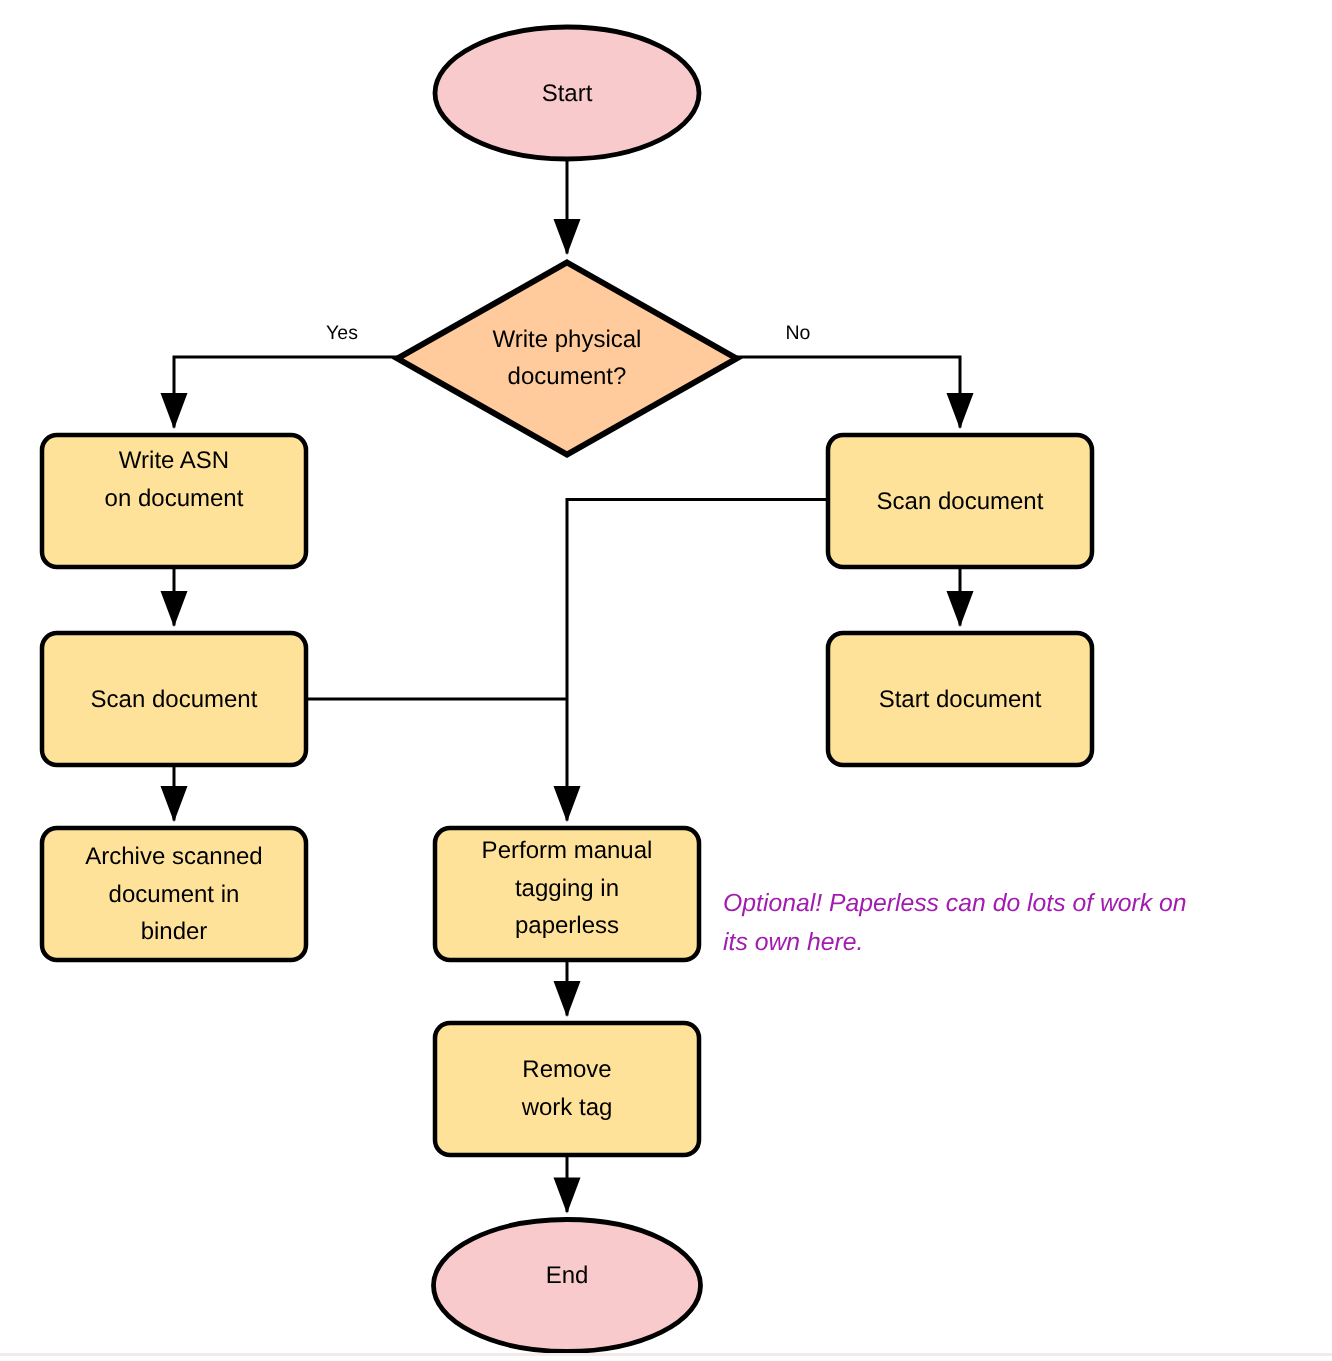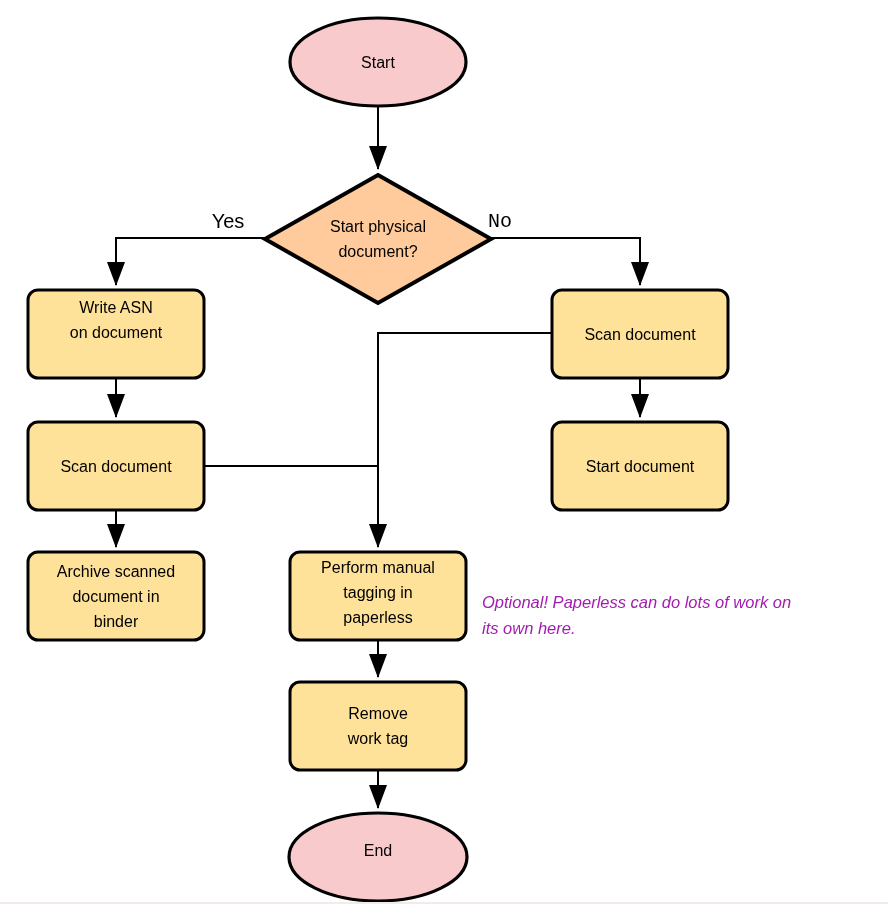--- a/index.html
+++ b/index.html
@@ -35,21 +35,21 @@
     justify-content: center;
     text-align: center;
     font-size: 16px;
     line-height: 25px;
     color: #000000;
     white-space: pre-line;
     pointer-events: none;
   }
   .edge-label {
     position: absolute;
-    font-size: 20px;
+    font-size: 13px;
     line-height: 19px;
     color: #000000;
     text-align: center;
   }
   .note {
     position: absolute;
     left: 482px;
     top: 589px;
     width: 400px;
     font-size: 16.5px;
@@ -98,21 +98,21 @@
     <rect class="shape node-rect" x="28" y="552" width="176" height="88" rx="10" ry="10" fill="#ffe29a"></rect>
     <rect class="shape node-rect" x="552" y="290" width="176" height="88" rx="10" ry="10" fill="#ffe29a"></rect>
     <rect class="shape node-rect" x="552" y="422" width="176" height="88" rx="10" ry="10" fill="#ffe29a"></rect>
     <rect class="shape node-rect" x="290" y="552" width="176" height="88" rx="10" ry="10" fill="#ffe29a"></rect>
     <rect class="shape node-rect" x="290" y="682" width="176" height="88" rx="10" ry="10" fill="#ffe29a"></rect>
     <ellipse class="shape node-ellipse" cx="378" cy="857" rx="89" ry="44" fill="#f9cacc"></ellipse>
   </svg>
 
   <div class="node-label" style="left:290px; top:18px;  width:176px; height:88px;">Start</div>
 
-  <div class="node-label" style="left:275px; top:175px; width:206px; height:128px;">Start physical
+  <div class="node-label" style="left:275px; top:175px; width:206px; height:128px;">Write physical
 document?</div>
 
   <div class="node-label" style="left:28px;  top:276px; width:176px; height:88px;">Write ASN
 on document</div>
 
   <div class="node-label" style="left:28px;  top:422px; width:176px; height:88px;">Scan document</div>
 
   <div class="node-label" style="left:28px;  top:552px; width:176px; height:88px;">Archive scanned
 document in
 binder</div>
@@ -125,20 +125,20 @@
 tagging in
 paperless</div>
 
   <div class="node-label" style="left:290px; top:682px; width:176px; height:88px;">Remove
 work tag</div>
 
   <div class="node-label" style="left:289px; top:806px; width:178px; height:88px;">End</div>
 
   <div class="edge-label" style="left:200px; top:212px; width:56px;">Yes</div>
 
-  <div class="edge-label" style="left:472px; top:212px; width:56px;font-family:Liberation Mono, monospace;">No</div>
+  <div class="edge-label" style="left:504px; top:212px; width:56px;">No</div>
 
   <div class="note">Optional! Paperless can do lots of work on
 its own here.</div>
 
   <div class="bottom-rule"></div>
 
 </div>
 
 </body></html>

